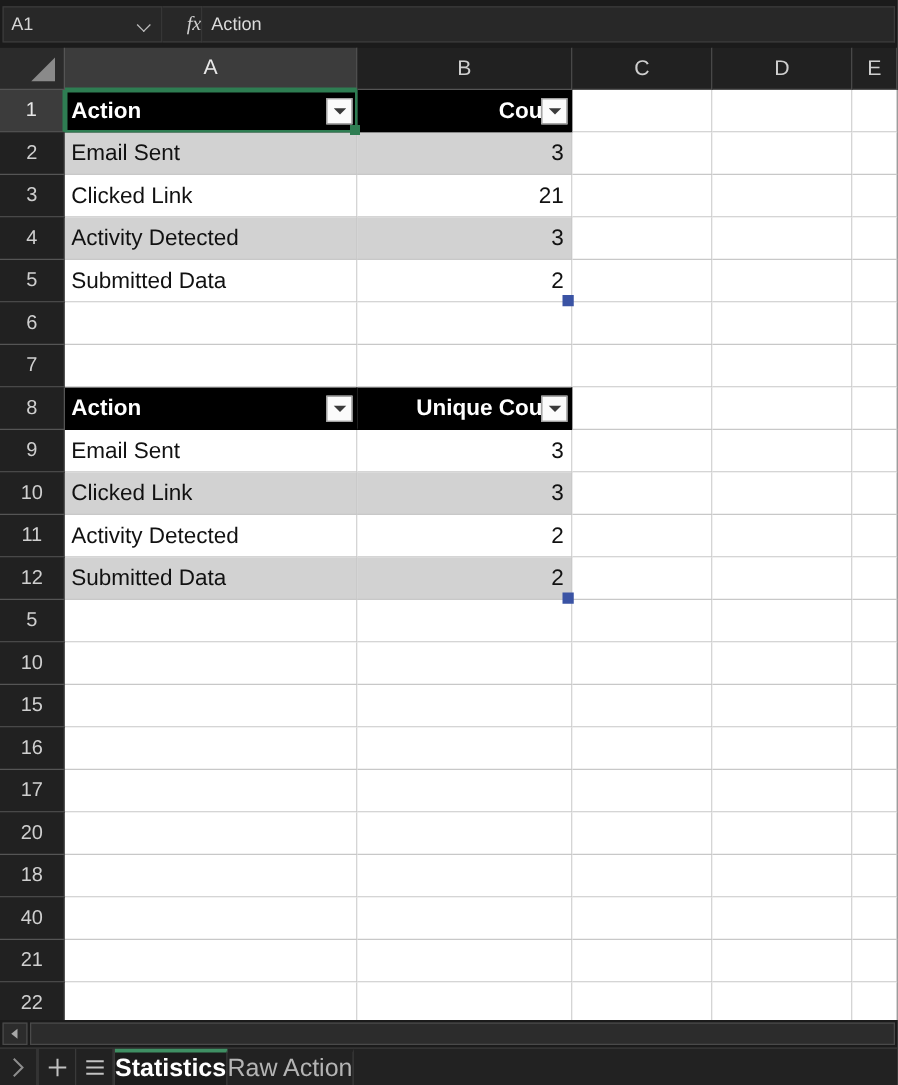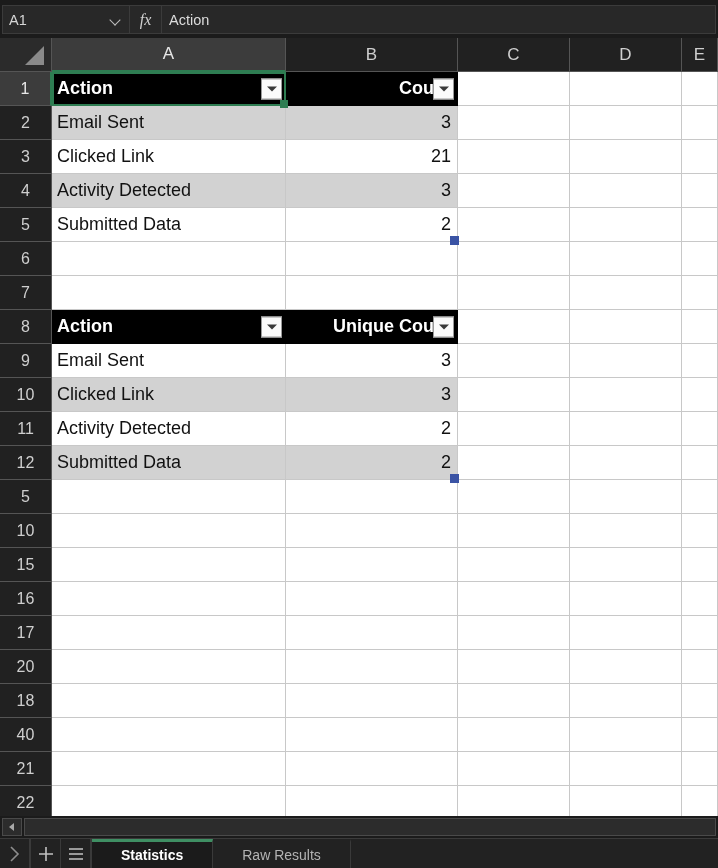--- a/index.html
+++ b/index.html
@@ -53,21 +53,21 @@
     border-bottom: 1.6px solid #bdbdbd;
     transform: rotate(45deg);
   }
   #fx-btn {
     width: 32px; height: 29px;
     background: #282828;
     border: 1px solid #3b3b3b;
     border-left: none;
     display: flex;
     align-items: center;
-    justify-content: center;
+    justify-content: flex-end;
     flex: none;
   }
   #fx-btn span {
     font-family: "Liberation Serif", serif;
     font-style: italic;
     font-size: 16px;
     color: #d0d0d0;
   }
   #formula-input {
     flex: 1;
@@ -297,26 +297,26 @@
     display: flex;
     align-items: center;
     justify-content: center;
     border-right: 1px solid #3a3a3a;
     color: #9c9c9c;
     flex: none;
   }
   #nav-group { display: flex; border-right: 1px solid #3a3a3a; flex: none; }
   #tool-group { display: flex; border-right: 1px solid #3a3a3a; flex: none; }
   .sheet-tab {
-    padding: 0 29px;
+    padding: 0 0;
     display: flex;
     align-items: center;
     justify-content: center;
     color: #b4b4b4;
-    font-size: 14px;
+    font-size: 20px;
     border-right: 1px solid #3a3a3a;
     border-top: 3px solid transparent;
     flex: none;
   }
   .sheet-tab.active {
     background: #1b1b1b;
     color: #ffffff;
     font-weight: bold;
     border-top: 3px solid #3f8f63;
   }
@@ -651,15 +651,15 @@
       </svg>
     </div>
     <div class="sb-btn">
       <svg width="16" height="14" viewBox="0 0 16 14" aria-hidden="true">
         <path d="M1 2 H15 M1 7 H15 M1 12 H15" stroke="#c2c2c2" stroke-width="1.6"></path>
       </svg>
     </div>
   </div>
 
   <div class="sheet-tab active">Statistics</div>
-    <div class="sheet-tab">Raw Results</div>
+    <div class="sheet-tab">Raw Action</div>
     <div id="sheet-filler"></div>
 </div>
 
 </body></html>

